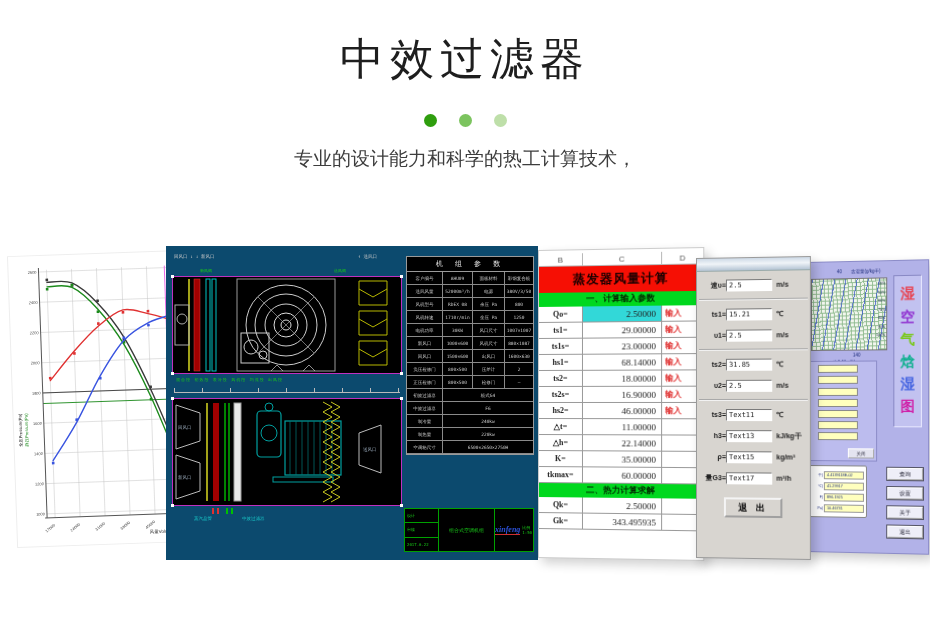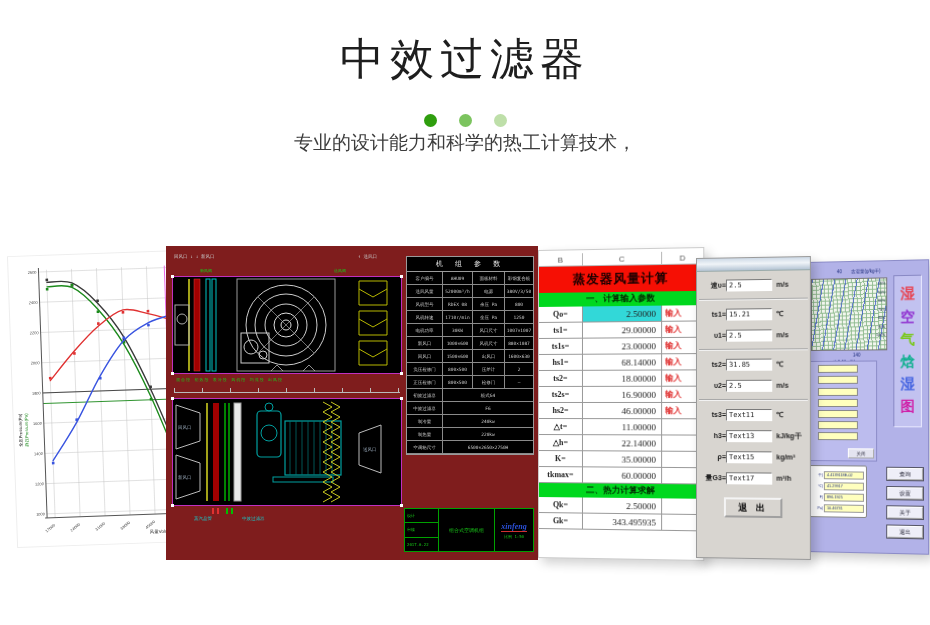--- a/index.html
+++ b/index.html
@@ -2,28 +2,28 @@
 <html><head>
 <meta charset="utf-8">
 <style>
   *{margin:0;padding:0;box-sizing:border-box}
   body{width:930px;height:625px;position:relative;overflow:hidden;background:#fff;
        font-family:"Liberation Sans",sans-serif;color:#222}
   
   .title{margin-top:30px;text-align:center;font-size:44px;font-weight:300;letter-spacing:6px;color:#1e1e1e}
   .dots{margin-top:24px;text-align:center;height:14px}
   .dot{display:inline-block;width:13px;height:13px;border-radius:50%;margin:0 11px}
-  .desc{text-align:center;font-size:19px;color:#3d3d3d;line-height:31px}
+  .desc{margin-top:16px;text-align:center;font-size:19px;color:#3d3d3d;line-height:31px}
   
   .panel{position:absolute}
   
   .chartp{left:12px;top:253px;width:174px;height:292px;background:#fff;z-index:1;
           transform:rotate(-2deg);border:1px solid #eee}
   
-  .cad{left:166px;top:246px;width:372px;height:314px;background:#7f1d1d;z-index:2;font-family:"DejaVu Sans Mono",monospace}
+  .cad{left:166px;top:246px;width:372px;height:314px;background:#0c4a6e;z-index:2;font-family:"DejaVu Sans Mono",monospace}
   .cadlab{position:absolute;font-size:4.5px;color:#c8c8c8;white-space:nowrap}
   .cadgreen{position:absolute;font-size:4px;color:#18c818;white-space:nowrap}
   .cadcyan{position:absolute;font-size:4.5px;color:#18c8c8;white-space:nowrap}
   .d1,.d2{position:absolute;left:6px;width:230px;border:1px solid #c030c0;background:#000}
   .d1{top:30px;height:98px}
   .d2{top:152px;height:108px}
   .sq{position:absolute;width:3px;height:3px;background:#fff}
   .dim{position:absolute;left:8px;top:142px;width:226px;height:5px;border-bottom:1px solid #bbb;
        background:repeating-linear-gradient(90deg,#bbb 0 1px,transparent 1px 28px)}
   .cadtable{position:absolute;left:240px;top:10px;width:128px;border:1px solid #9a9a9a;background:#000}
@@ -32,21 +32,21 @@
   .crow{display:flex;height:13px;border-bottom:1px solid #8a8a8a;font-size:4.5px;color:#c8c8c8}
   .crow>div{display:flex;align-items:center;justify-content:center;overflow:hidden;white-space:nowrap;border-right:1px solid #8a8a8a}
   .c1{width:36px}.c2{width:30px}.c3{width:32px}.c4{flex:1;border-right:none!important}
   .cw{flex:1;border-right:none!important}
   .tblock{position:absolute;right:4px;bottom:8px;width:130px;height:44px;border:1px solid #00a000;display:flex;background:#000}
   .tblock .tb-l{width:34px;border-right:1px solid #00a000;display:flex;flex-direction:column}
   .tblock .tb-l div{flex:1;border-bottom:1px solid #00a000;font-size:4px;color:#18c818;display:flex;align-items:center;padding-left:2px}
   .tblock .tb-l div:last-child{border-bottom:none}
   .tblock .tb-m{flex:1;border-right:1px solid #00a000;display:flex;align-items:center;justify-content:center;
        font-size:5px;color:#18c818;text-align:center}
-  .tblock .tb-r{width:38px;display:flex;flex-direction:column;align-items:center;justify-content:center;gap:2px}
+  .tblock .tb-r{width:38px;display:flex;flex-direction:row;align-items:center;justify-content:center;gap:2px}
   .logo{font:italic bold 8px "Liberation Serif",serif;color:#2b50d8;border-bottom:1px solid #d03030}
   .tb-scale{font-size:4px;color:#18c818}
   
   .excel{left:538px;top:250px;width:164px;height:308px;background:#fff;z-index:3;
          transform:perspective(900px) rotateY(-6deg);transform-origin:left center;
          border:1px solid #ccc;box-shadow:4px 5px 10px rgba(0,0,0,.18)}
   .xhead{display:flex;height:13px;margin-top:3px;font-size:8px;color:#555}
   .xhead>div{border-right:1px solid #b8b8b8;border-bottom:1px solid #b8b8b8;display:flex;align-items:center;justify-content:center}
   .xh1{width:44px}.xh2{width:78px}.xh3{flex:1;border-right:none!important}
   .xband-red{height:26px;background:#f60f04;display:flex;align-items:center;justify-content:center;

